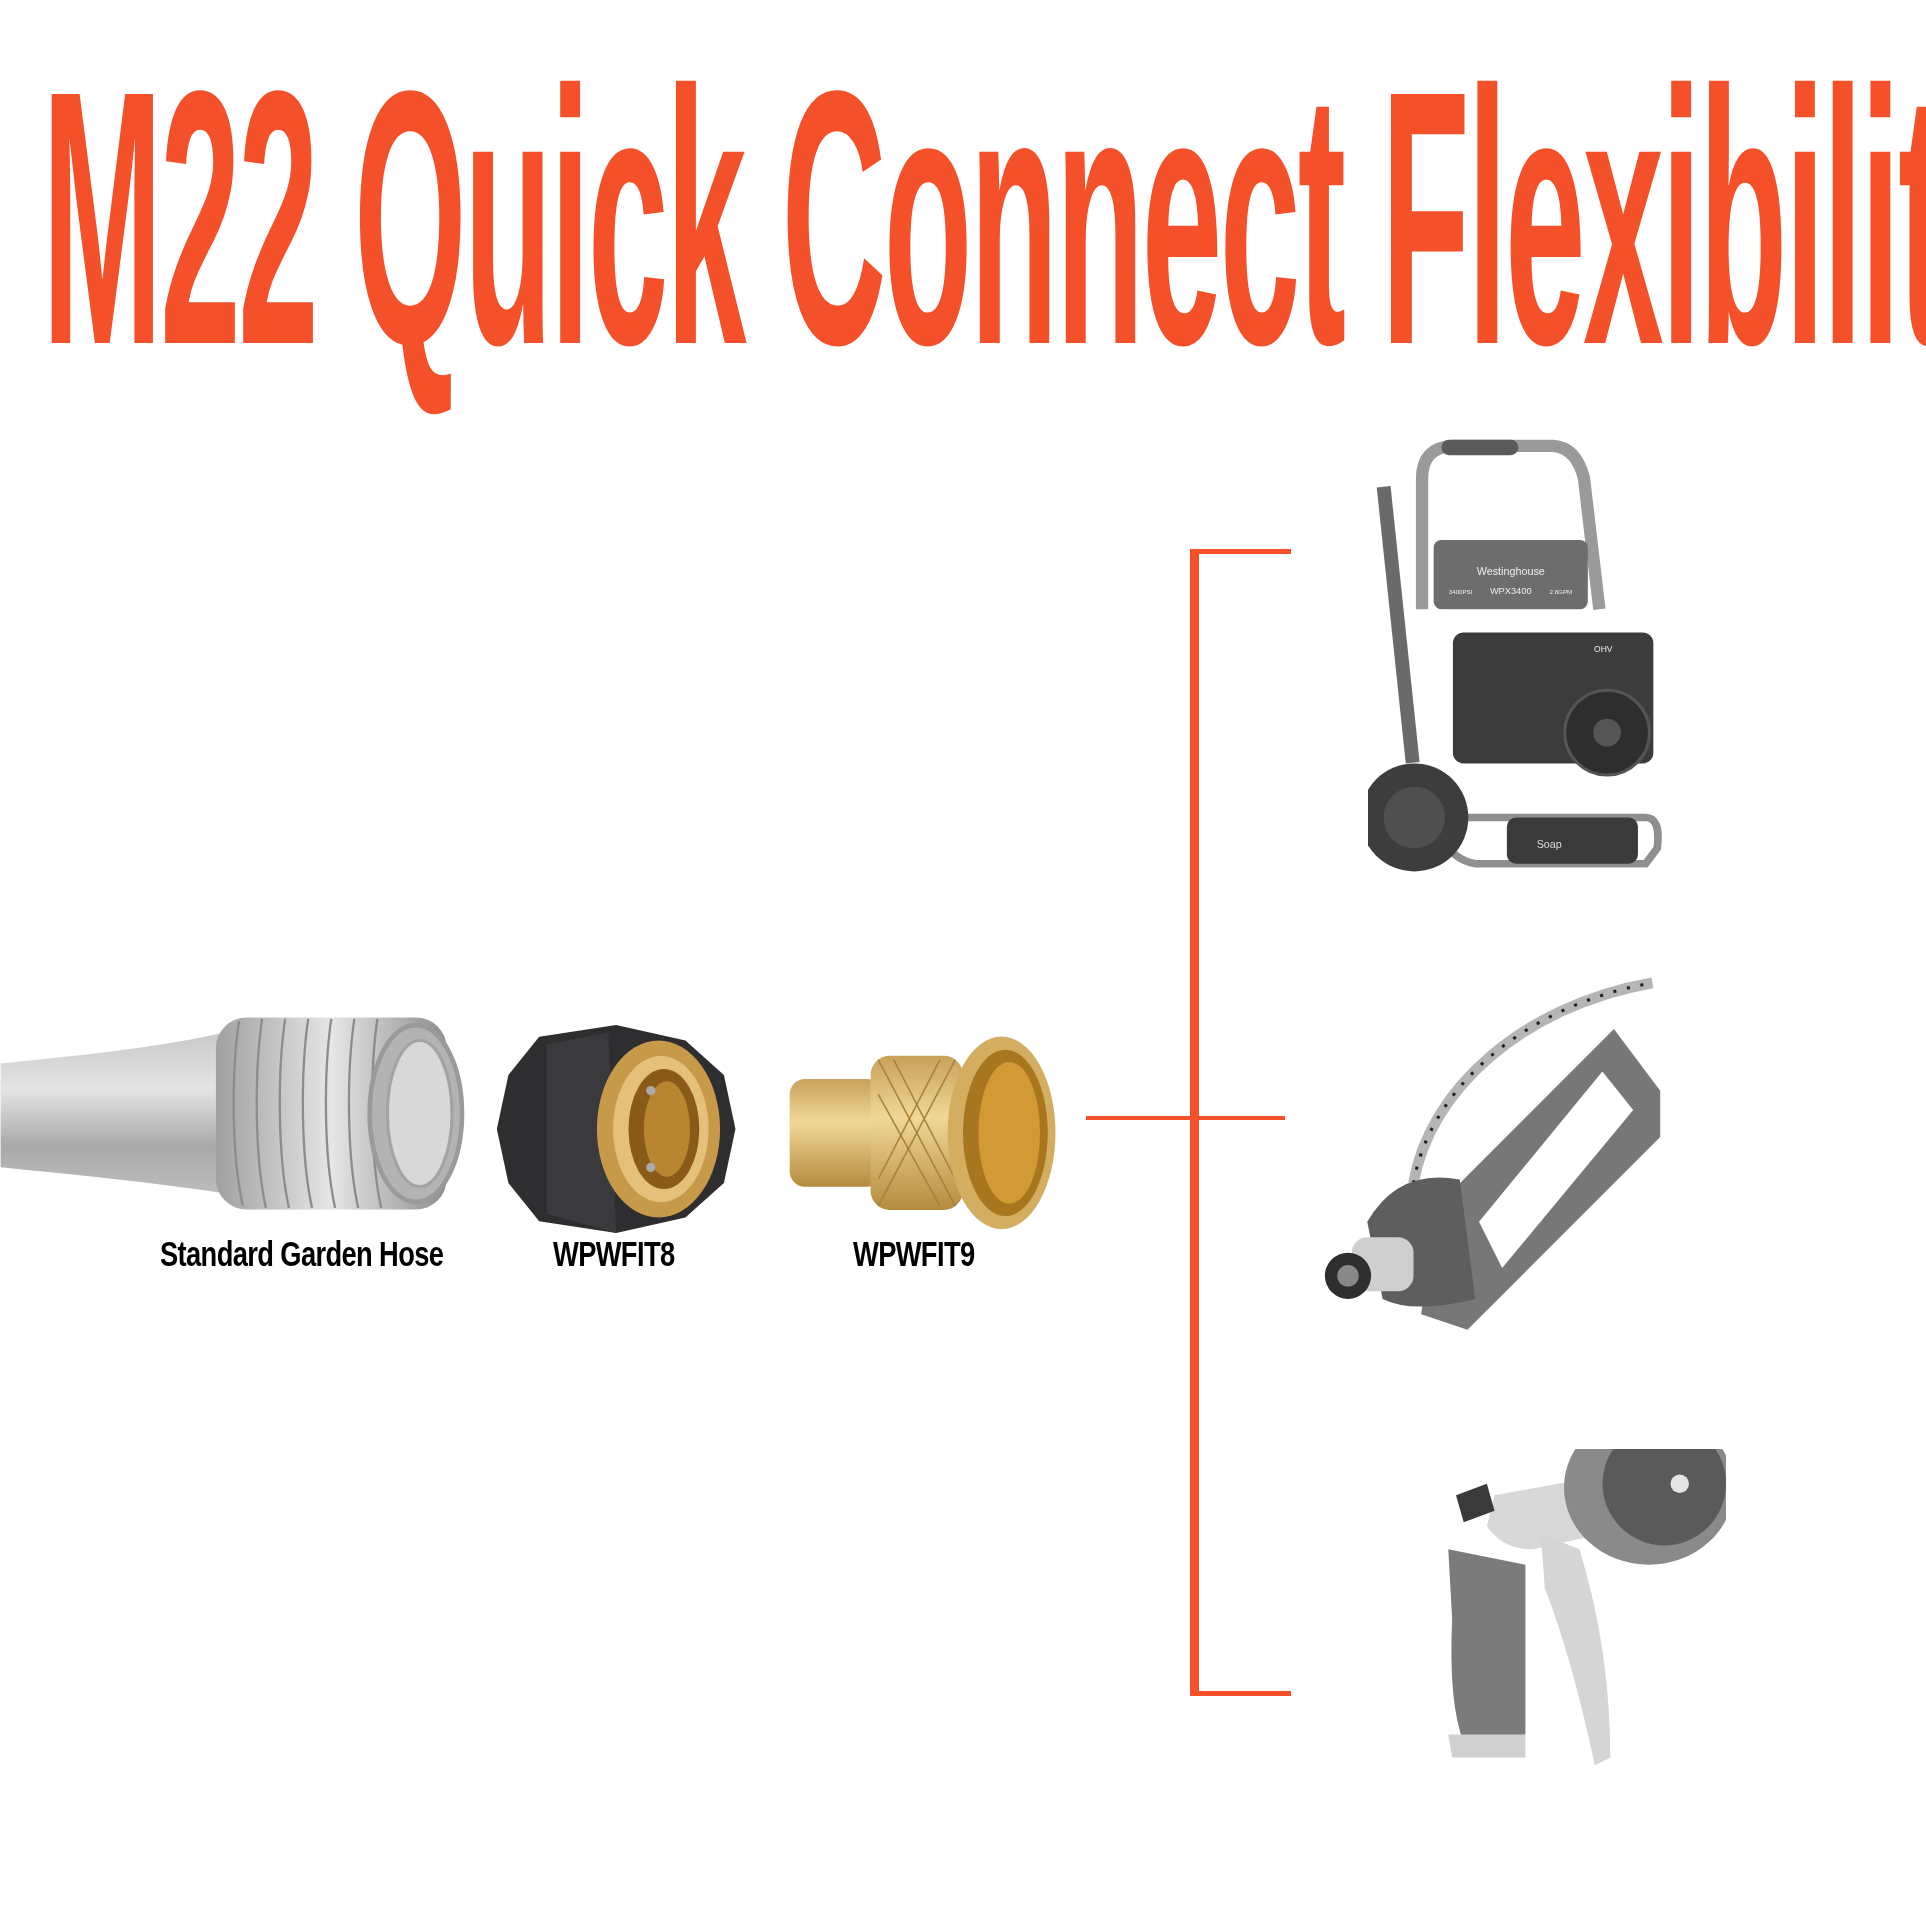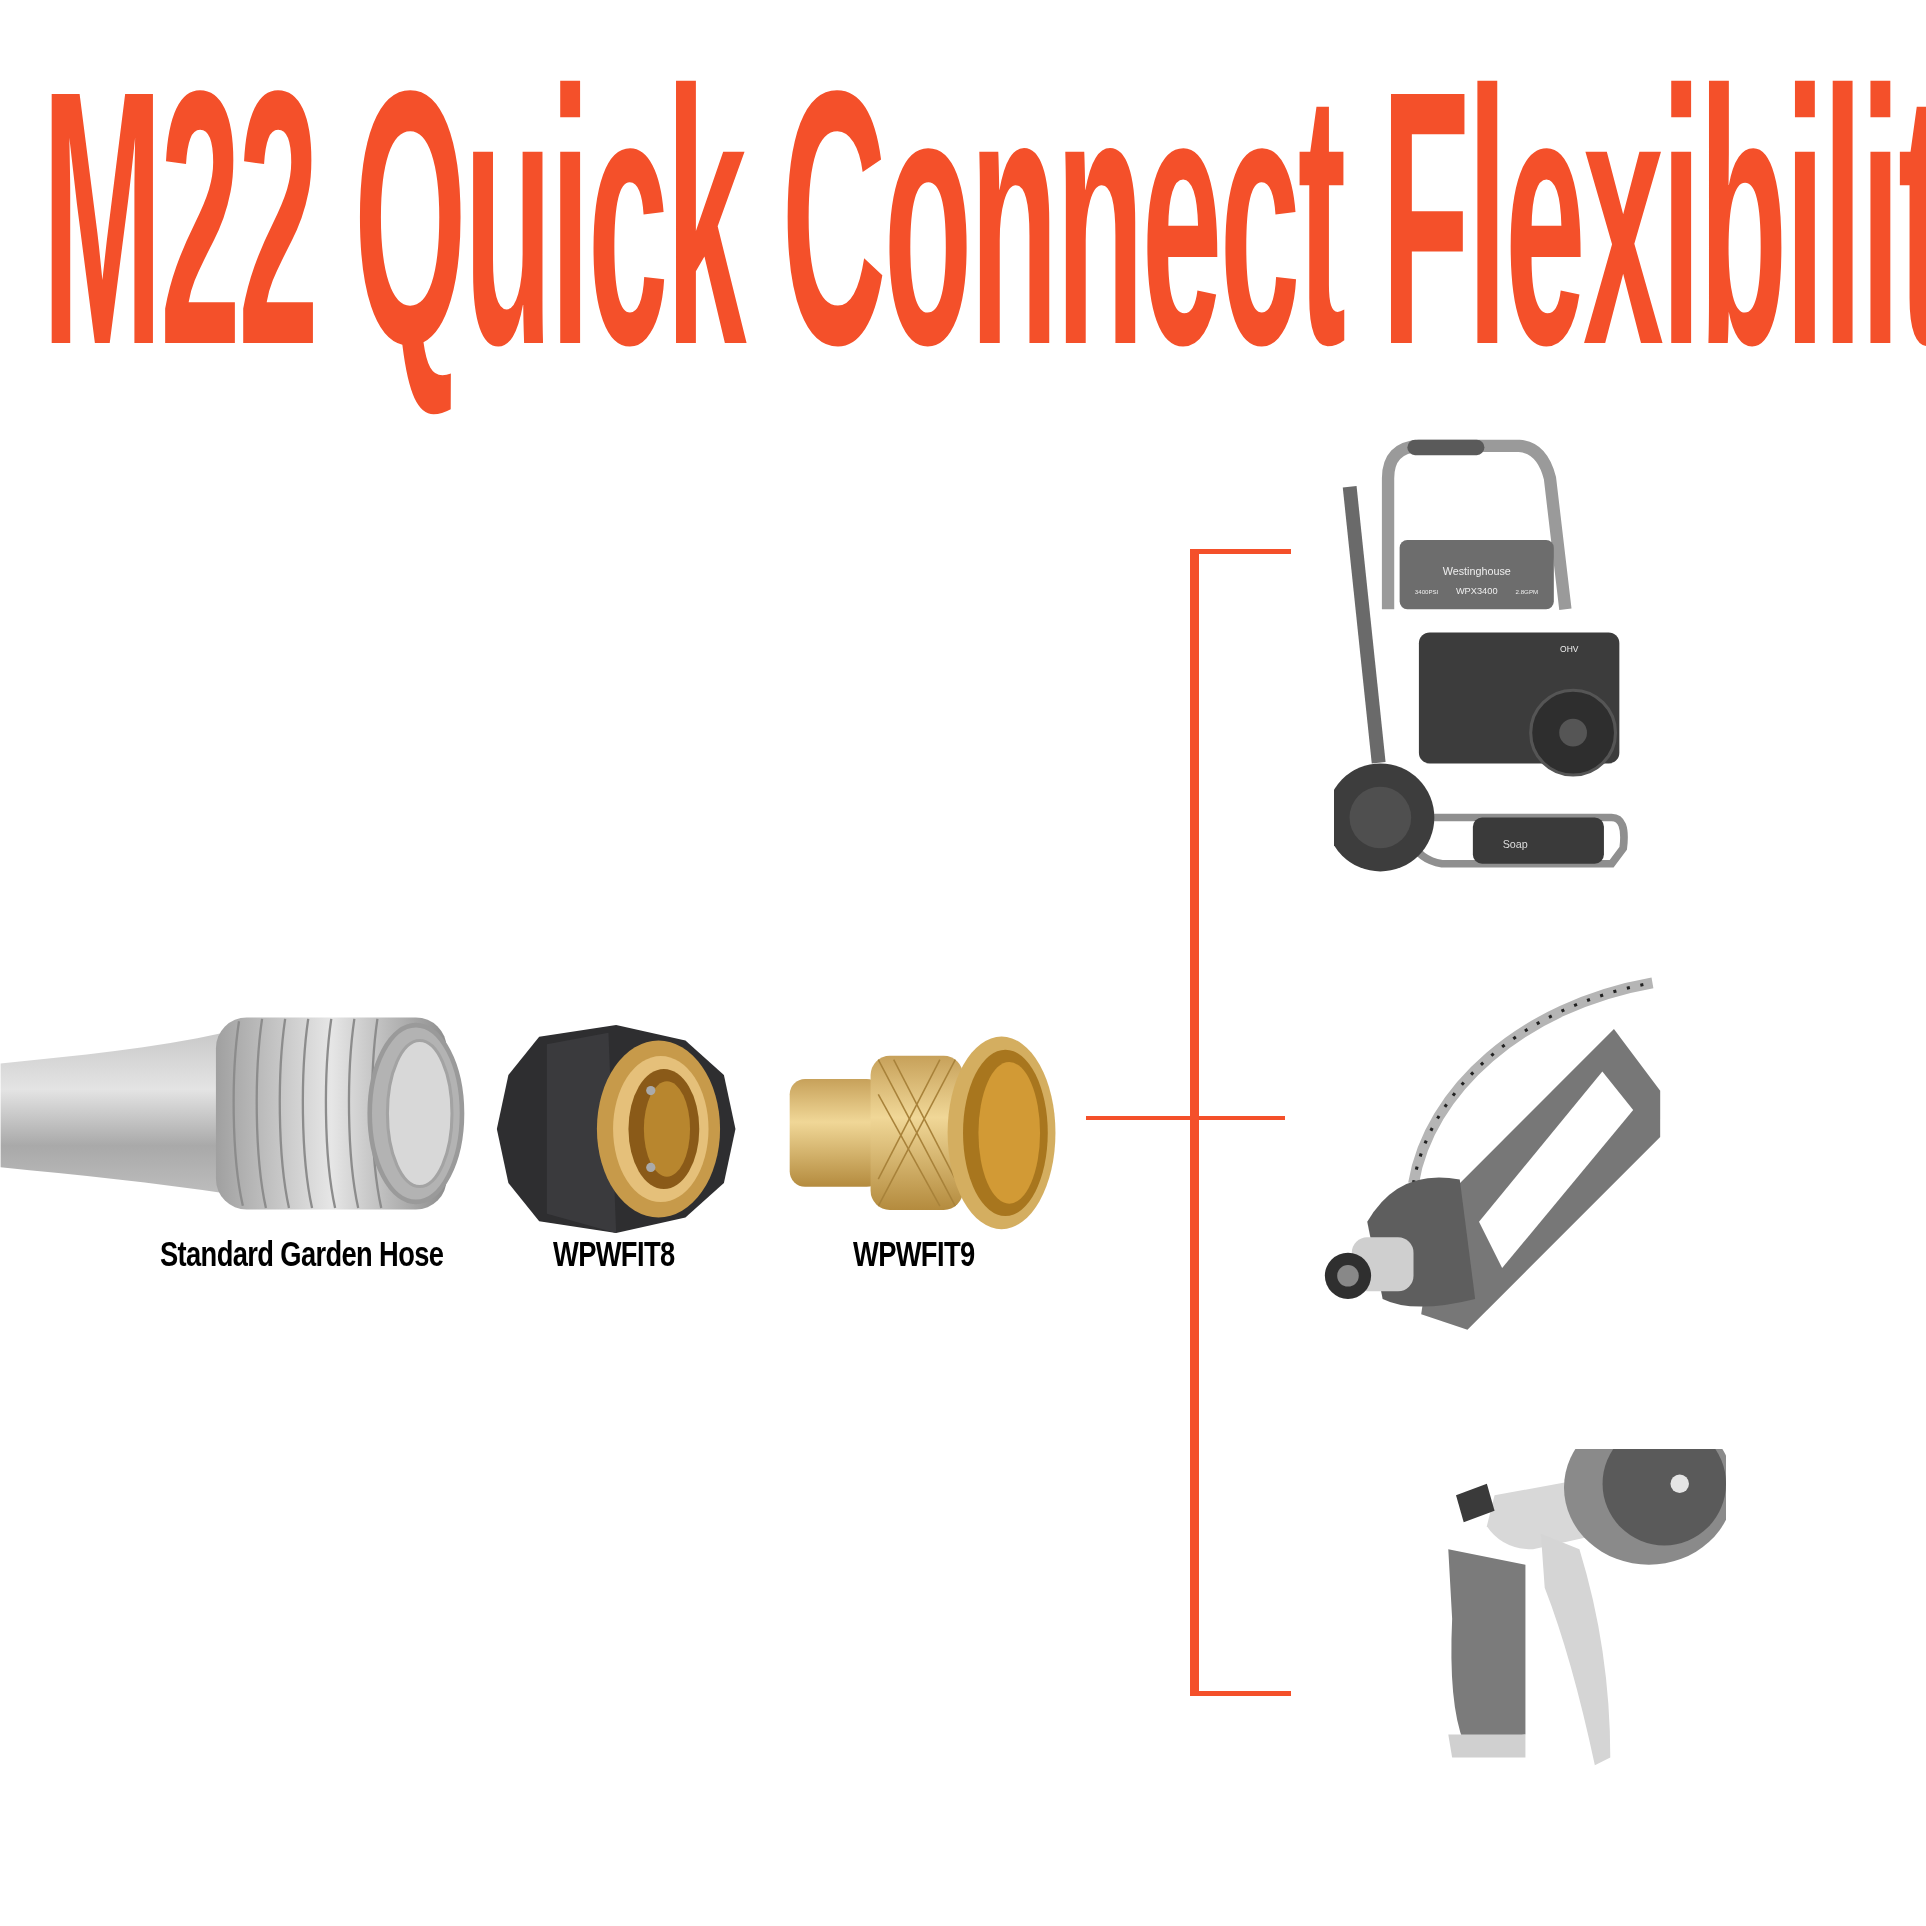--- a/index.html
+++ b/index.html
@@ -85,21 +85,21 @@
 
 <div class="label" style="left:160px;">Standard Garden Hose</div>
 <div class="label" style="left:553px;">WPWFIT8</div>
 <div class="label" style="left:853px;">WPWFIT9</div>
 
 <div class="line" style="left:1086px;top:1116px;width:199px;height:3.9px;"></div>
 <div class="line" style="left:1190px;top:549px;width:8.5px;height:1147px;"></div>
 <div class="line" style="left:1190px;top:549px;width:101px;height:4.6px;"></div>
 <div class="line" style="left:1190px;top:1691px;width:101px;height:5.4px;"></div>
 
-<div class="prod" style="left:1334px;top:432px;width:324px;height:478px;">
+<div class="prod" style="left:1368px;top:432px;width:324px;height:478px;">
   <svg width="324" height="478" viewBox="0 0 420 620">
     <path d="M70,230 L70,60 Q70,20 110,18 L240,18 Q270,20 280,60 L300,230" fill="none" stroke="#9a9a9a" stroke-width="16"></path>
     <rect x="95" y="10" width="100" height="20" rx="10" fill="#5a5a5a"></rect>
     <rect x="30" y="70" width="18" height="360" fill="#6a6a6a" transform="rotate(-6 40 250)"></rect>
     <rect x="85" y="140" width="200" height="90" rx="10" fill="#6d6d6d"></rect>
     <text x="185" y="185" text-anchor="middle" font-size="14" fill="#eee" font-family="Liberation Sans, sans-serif">Westinghouse</text>
     <text x="185" y="210" text-anchor="middle" font-size="12" fill="#eee" font-family="Liberation Sans, sans-serif">WPX3400</text>
     <text x="120" y="210" text-anchor="middle" font-size="8" fill="#eee" font-family="Liberation Sans, sans-serif">3400PSI</text>
     <text x="250" y="210" text-anchor="middle" font-size="8" fill="#eee" font-family="Liberation Sans, sans-serif">2.8GPM</text>
     <rect x="110" y="260" width="260" height="170" rx="14" fill="#3c3c3c"></rect>

